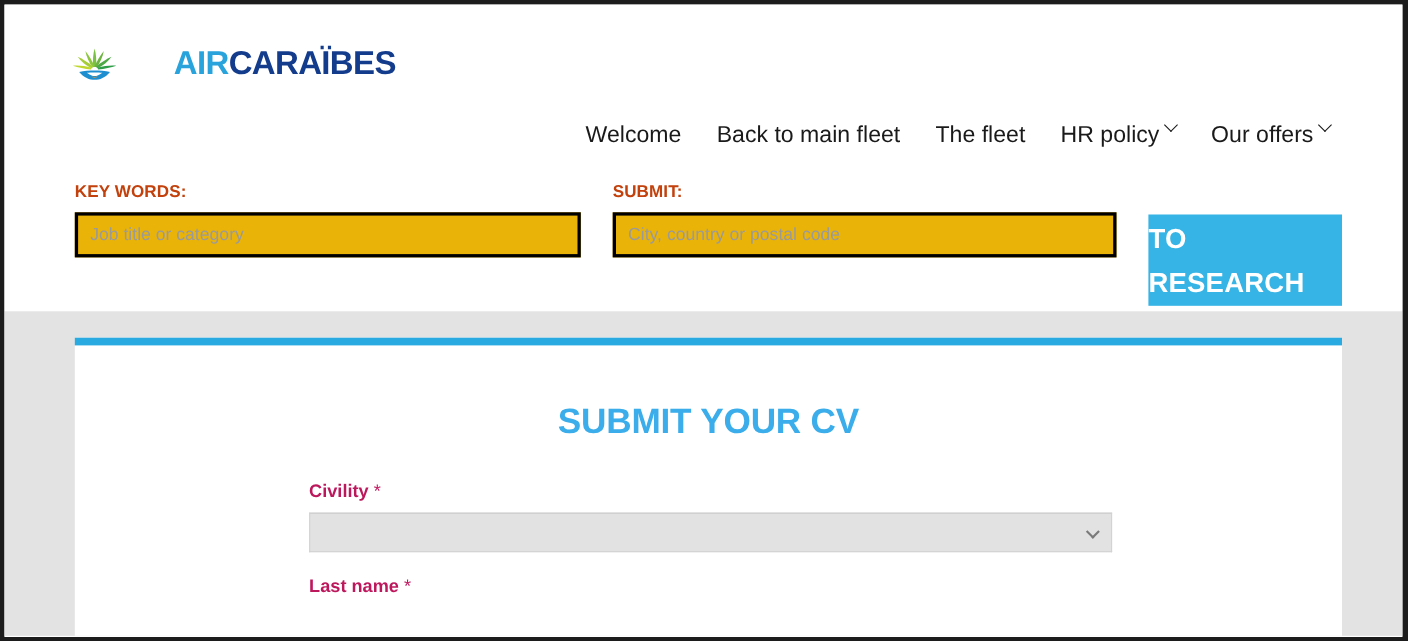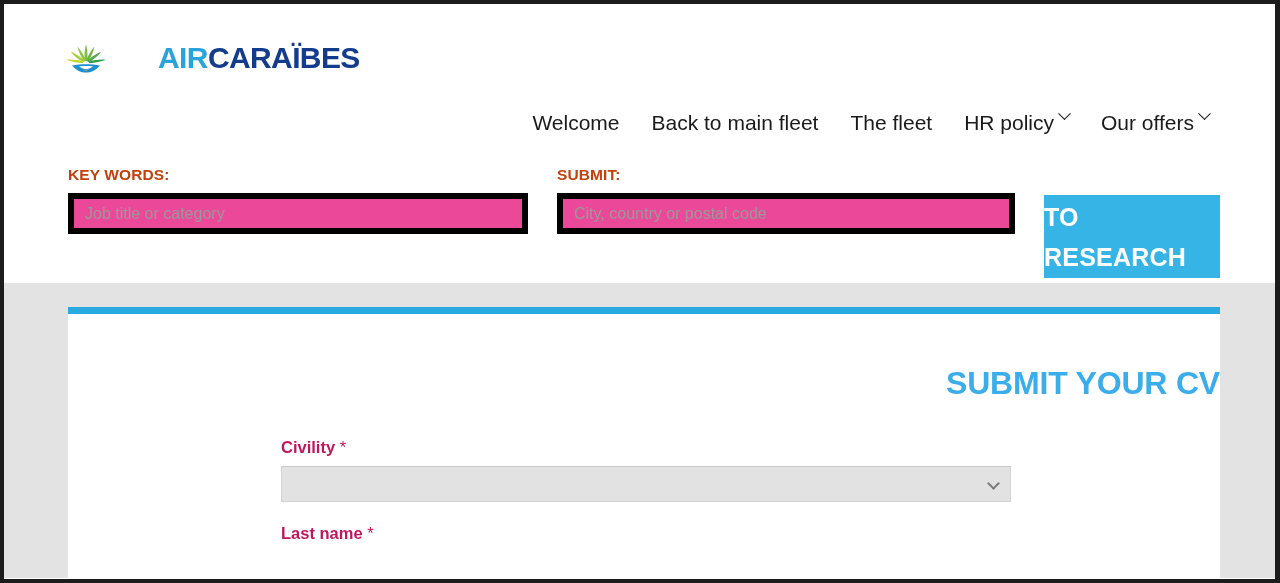--- a/index.html
+++ b/index.html
@@ -92,22 +92,22 @@
     font-size: 15.5px;
     font-weight: bold;
     color: #c2410c;
     letter-spacing: 0.1px;
     margin-bottom: 9px;
     display: block;
   }
   .text-input {
     width: 100%;
     height: 41px;
-    border: 6px solid #000000;
-    background: #ec4899;
+    border: 3px solid #000000;
+    background: #eab308;
     padding: 0 11px;
     font-size: 16px;
     font-family: "Liberation Sans", sans-serif;
     color: #222;
     outline: none;
   }
   .text-input::placeholder { color: #9a9a9a; }
 
   #kw-field  { left: 64px;  top: 162px; width: 460px; }
   #venue-field { left: 553px; top: 162px; width: 458px; }
@@ -150,21 +150,21 @@
     background: #ffffff;
   }
   .card-topbar {
     width: 100%;
     height: 7px;
     background: #29abe2;
   }
 
   .card-title {
     margin-top: 51px;
-    text-align: right;
+    text-align: center;
     font-size: 32px;
     font-weight: bold;
     color: #3aadea;
     letter-spacing: -0.2px;
   }
 
   .form {
     margin: 0 auto;
     width: 730px;
     padding-left: 2px;

